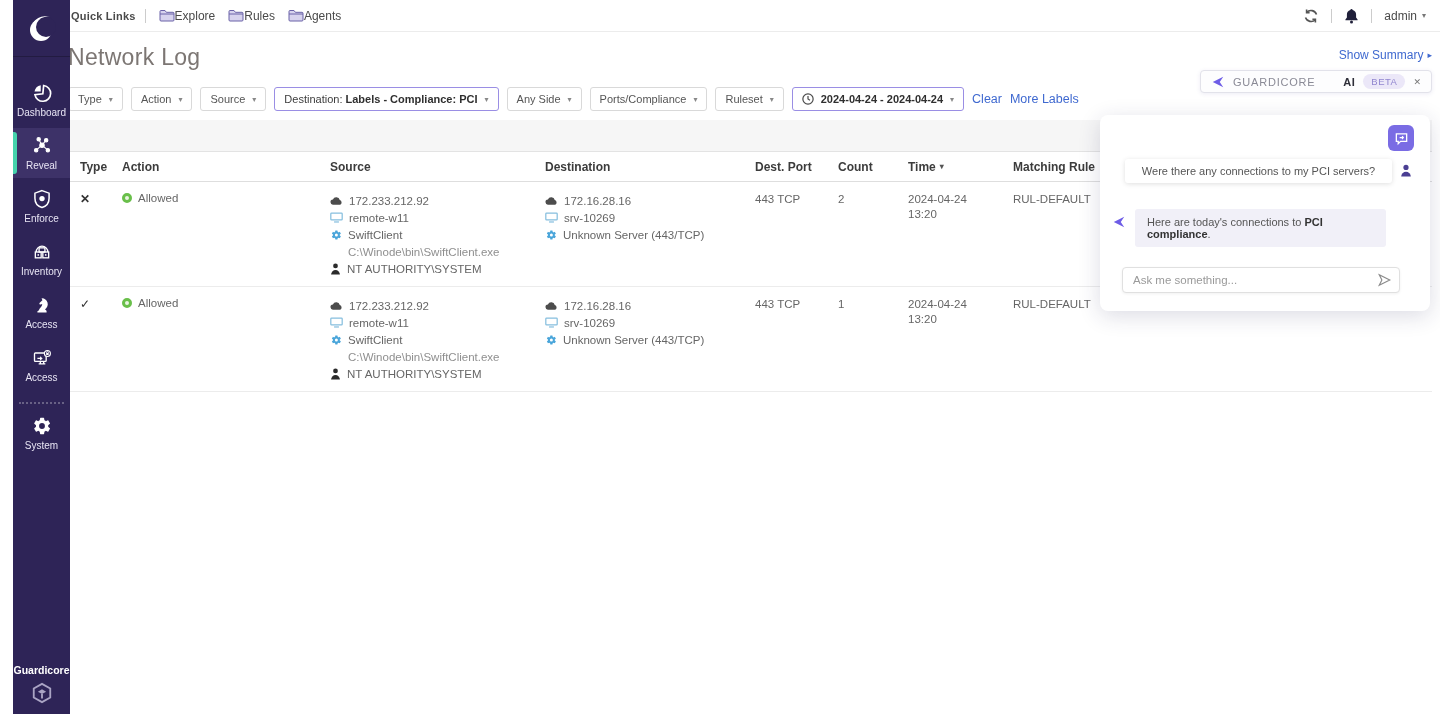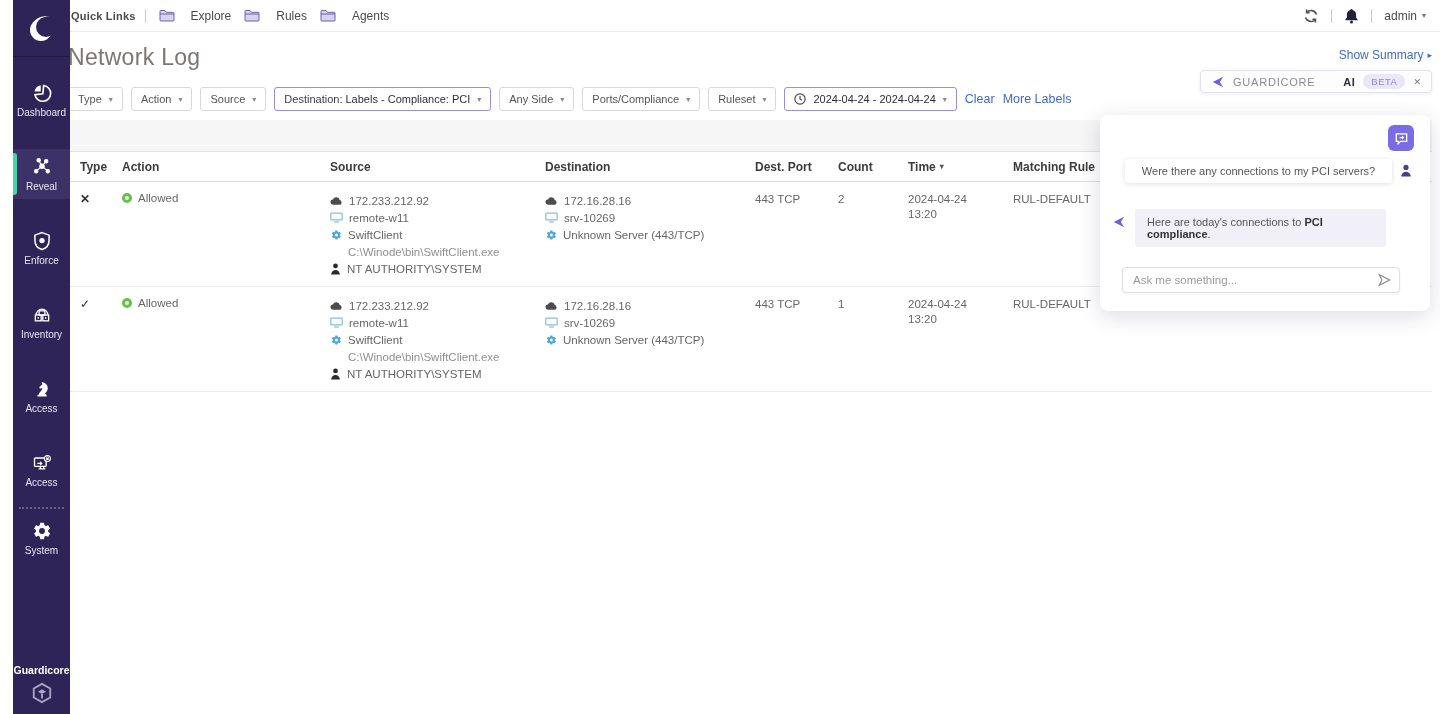--- a/index.html
+++ b/index.html
@@ -3,50 +3,50 @@
 <meta charset="utf-8">
 <style>
   * { margin:0; padding:0; box-sizing:border-box; }
   html,body { width:1440px; height:714px; background:#fff; font-family:"Liberation Sans", sans-serif; overflow:hidden; }
 
   
   .sidebar { position:absolute; left:13px; top:0; width:57px; height:714px; background:#2e2457; z-index:20; display:flex; flex-direction:column; }
   .logo-box { width:57px; height:57px; display:flex; align-items:center; justify-content:center; border-bottom:1px solid rgba(0,0,0,.25); }
   .nav { margin-top:18px; display:flex; flex-direction:column; }
   .nav-item { position:relative; width:57px; padding:8px 0 7px; display:flex; flex-direction:column; align-items:center; gap:4px; cursor:pointer; }
-  .nav-item + .nav-item { margin-top:24px; }
+  .nav-item + .nav-item { margin-top:3px; }
   .nav-item .lbl { font-size:10px; color:#e8e5f4; }
   .nav-item.active { background:#3d3268; }
   .nav-item.active::before { content:""; position:absolute; left:0; top:4px; bottom:4px; width:4px; background:#45d3ac; border-radius:0 3px 3px 0; }
   .nav-divider { margin:12px 6px 4px; border-top:2px dotted rgba(255,255,255,.28); }
   .sidebar-bottom { margin-top:auto; padding-bottom:10px; display:flex; flex-direction:column; align-items:center; gap:6px; }
   .brand-txt { color:#fff; font-size:10.5px; font-weight:bold; }
 
   
   .topbar { position:absolute; left:57px; right:0; top:0; height:32px; background:#fff; border-bottom:1px solid #ececec; display:flex; align-items:center; padding:0 14px; }
   .topbar .left { display:flex; align-items:center; gap:9px; }
   .qlinks { font-size:11px; color:#4a4a4a; font-weight:bold; letter-spacing:.2px; cursor:pointer; }
   .vsep { width:1px; height:14px; background:#ccc; }
-  .topnav-item { display:flex; align-items:center; gap:16px; font-size:12px; color:#4a4a4a; cursor:pointer; margin-left:4px; }
+  .topnav-item { display:flex; align-items:center; gap:0; font-size:12px; color:#4a4a4a; cursor:pointer; margin-left:4px; }
   .topbar .right { margin-left:auto; display:flex; align-items:center; gap:12px; }
   .iconbtn { display:flex; align-items:center; justify-content:center; cursor:pointer; }
   .userbtn { display:flex; align-items:center; gap:5px; font-size:12px; color:#4a4a4a; cursor:pointer; }
   .chev { font-size:8px; color:#777; }
 
   
   .main { position:absolute; left:57px; top:32px; right:0; bottom:0; }
   .page-title { margin:12px 0 0 11px; font-size:23px; color:#7c7673; font-weight:normal; letter-spacing:.3px; }
   .show-summary { position:absolute; right:8px; top:16px; font-size:12px; color:#3f69d0; cursor:pointer; display:flex; align-items:center; gap:4px; }
   .show-summary .arr { font-size:9px; color:#3f69d0; }
 
   .filters { display:flex; align-items:center; gap:8px; margin:16px 0 0 11px; }
   .chip { height:24px; display:flex; align-items:center; gap:7px; padding:0 9px; background:#fff; border:1px solid #d9d9d9; border-radius:3px; font-size:11px; color:#555; cursor:pointer; white-space:nowrap; }
   .chip .chev { font-size:8px; color:#888; }
   .chip.purple { border:1px solid #9a8ee4; color:#3c3c3c; }
-  .chip b { font-weight:normal; color:#2f2f2f;text-align:right; }
+  .chip b { font-weight:bold; color:#2f2f2f;text-align:right; }
   .link-btn { font-size:12.5px; color:#3f69d0; cursor:pointer; margin-left:0; white-space:nowrap; }
 
   .table-toolbar { margin:9px 0 0 11px; width:1364px; height:32px; background:#f6f6f6; border-bottom:1px solid #e3e3e3; }
 
   
   .tbl { margin-left:11px; width:1364px; font-size:11.5px; color:#666; }
   .tbl-row { display:grid; grid-template-columns:42px 208px 215px 210px 83px 70px 105px 1fr; padding-left:12px; }
   .tbl-head { height:30px; align-items:center; border-bottom:1px solid #dedede; color:#3c3c3c; font-size:12px; font-weight:bold; }
   .tbl-head .hcell { display:flex; align-items:center; gap:4px; cursor:pointer; }
   .sort { font-size:8px; color:#555; }

